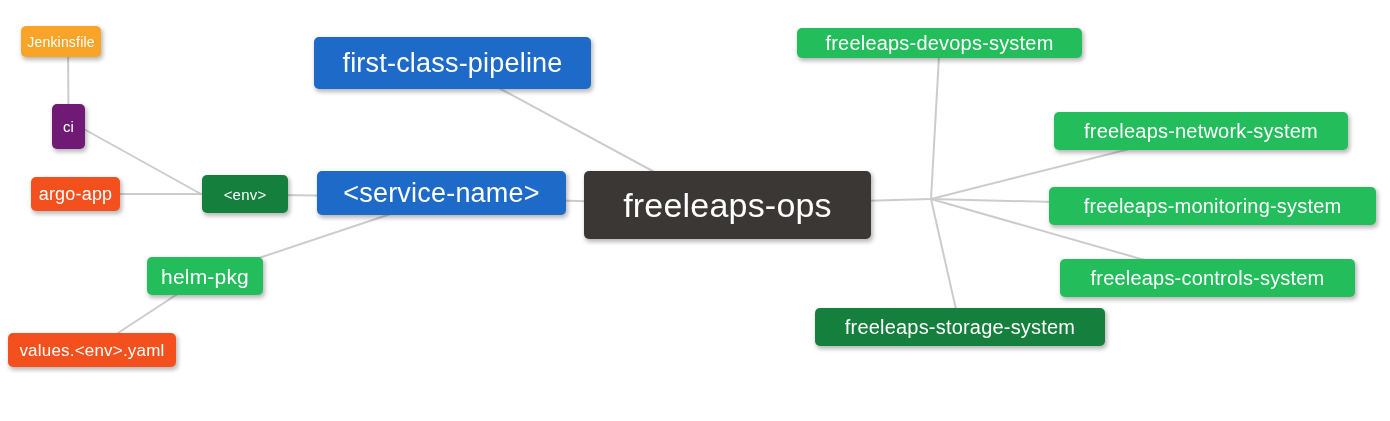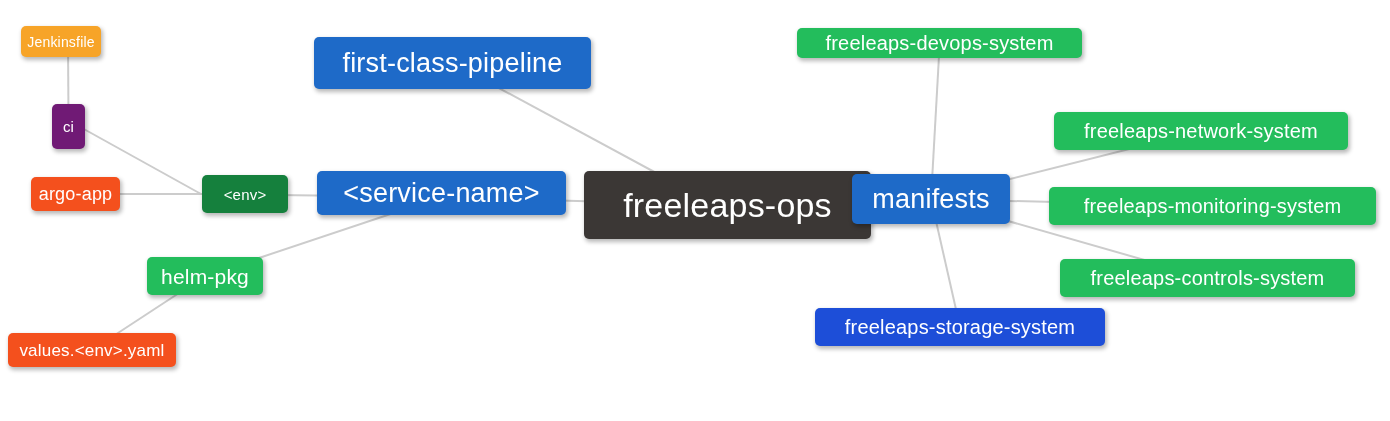--- a/index.html
+++ b/index.html
@@ -61,19 +61,18 @@
     </svg>
 <div class="node" style="left: 21px; top: 26px; width: 80px; height: 31px; font-size: 14px; background: rgb(247, 164, 40); color: rgb(255, 255, 255);">Jenkinsfile</div>
     <div class="node" style="left: 52px; top: 104px; width: 33px; height: 45px; font-size: 15px; background: #701a75; color: rgb(255, 255, 255);">ci</div>
     <div class="node" style="left: 31px; top: 177px; width: 89px; height: 34px; font-size: 18px; background: rgb(244, 80, 29); color: rgb(255, 255, 255);">argo-app</div>
     <div class="node" style="left: 158px; top: 175px; width: 86px; height: 38px; font-size: 15px; background: #15803d; color: rgb(255, 255, 255); margin-left: 44px;">&lt;env&gt;</div>
     <div class="node" style="left: 147px; top: 257px; width: 116px; height: 38px; font-size: 21px; background: rgb(35, 189, 92); color: rgb(255, 255, 255);">helm-pkg</div>
     <div class="node" style="left: 8px; top: 333px; width: 168px; height: 34px; font-size: 17px; background: rgb(244, 80, 29); color: rgb(255, 255, 255);">values.&lt;env&gt;.yaml</div>
     <div class="node" style="left: 314px; top: 37px; width: 277px; height: 52px; font-size: 27px; background: rgb(30, 106, 200); color: rgb(255, 255, 255);">first-class-pipeline</div>
     <div class="node" style="left: 317px; top: 171px; width: 249px; height: 44px; font-size: 27px; background: rgb(30, 106, 200); color: rgb(255, 255, 255);">&lt;service-name&gt;</div>
     <div class="node" style="left: 584px; top: 171px; width: 287px; height: 68px; font-size: 34px; background: rgb(59, 55, 53); color: rgb(255, 255, 255);">freeleaps-ops</div>
-    <div class="node" style="left: 852px; top: 174px; width: 158px; height: 50px; font-size: 27px; background: rgb(30, 106, 200); color: rgb(255, 255, 255);">manifests</div>
     <div class="node" style="left: 797px; top: 28px; width: 285px; height: 30px; font-size: 20px; background: rgb(35, 189, 92); color: rgb(255, 255, 255);">freeleaps-devops-system</div>
     <div class="node" style="left: 1054px; top: 112px; width: 294px; height: 38px; font-size: 20px; background: rgb(35, 189, 92); color: rgb(255, 255, 255);">freeleaps-network-system</div>
     <div class="node" style="left: 1049px; top: 187px; width: 327px; height: 38px; font-size: 20px; background: rgb(35, 189, 92); color: rgb(255, 255, 255);">freeleaps-monitoring-system</div>
     <div class="node" style="left: 1060px; top: 259px; width: 295px; height: 38px; font-size: 20px; background: rgb(35, 189, 92); color: rgb(255, 255, 255);">freeleaps-controls-system</div>
-    <div class="node" style="left: 815px; top: 308px; width: 290px; height: 38px; font-size: 20px; background: #1d4ed8; color: rgb(255, 255, 255);">freeleaps-storage-system</div>
+    <div class="node" style="left: 815px; top: 308px; width: 290px; height: 38px; font-size: 20px; background: #15803d; color: rgb(255, 255, 255);">freeleaps-storage-system</div>
   </div>
 
 </body></html>

